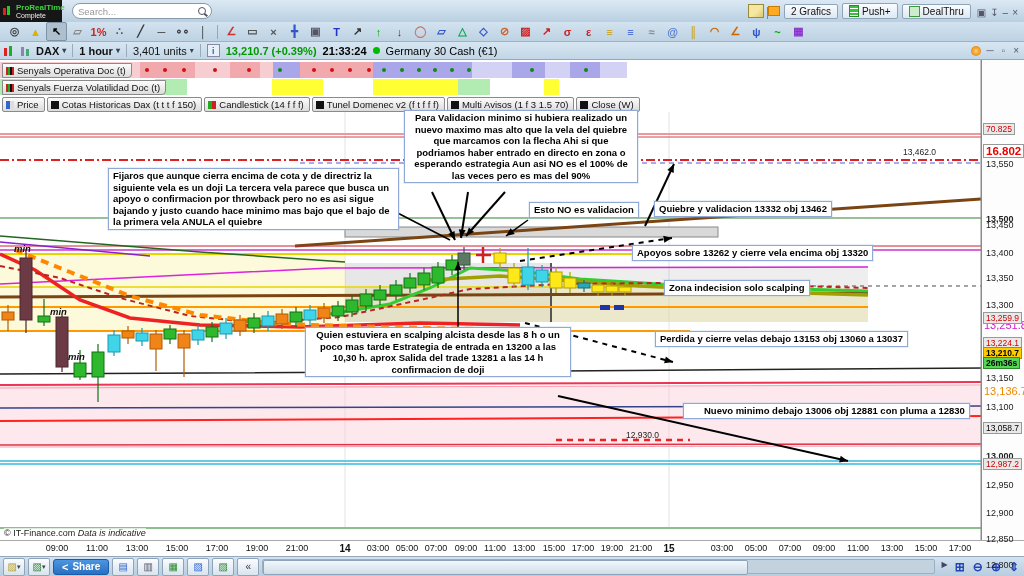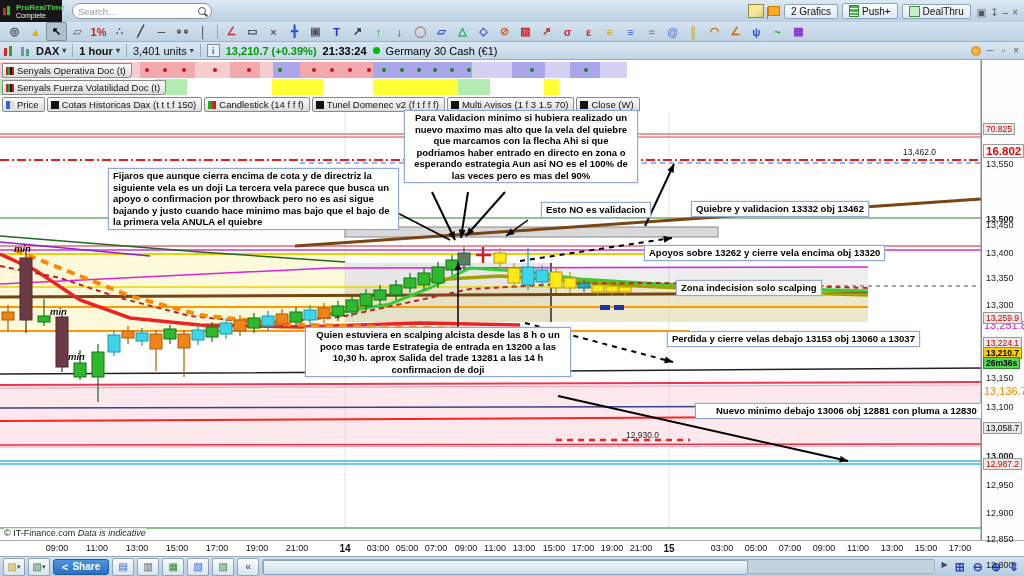--- a/index.html
+++ b/index.html
@@ -40,21 +40,21 @@
   #chartsvg{left:0;top:60px;}
   .strip-seg{position:absolute;height:100%;top:0;}
   #strip1{left:0;top:62px;width:981px;height:16px;background:#fff;}
   #strip2{left:0;top:79px;width:981px;height:16px;background:#fff;}
   .dot{position:absolute;width:4px;height:4px;border-radius:50%;top:6px;}
   .ind-tab{position:absolute;display:flex;align-items:center;gap:3px;background:linear-gradient(#fcfcfc,#dcdcdc);border:1px solid #8a8a8a;border-radius:0 0 4px 0;font-size:9.5px;color:#111;padding:1px 5px 1px 3px;white-space:nowrap;}
   .ind-ico{width:8px;height:8px;background:repeating-linear-gradient(90deg,#c22 0 2px,#2a2 2px 4px,#111 4px 6px,#c22 6px 8px);}
   #pricetabs{left:2px;top:97px;display:flex;gap:2px;}
   #pricetabs .ind-tab{position:static;border-radius:2px;}
   .annot{position:absolute;background:#fff;border:1px solid #8fa8d8;box-shadow:0 0 0 1px rgba(160,190,230,.25);font-size:9.5px;font-weight:bold;color:#000;padding:1px 4px;line-height:11.5px;z-index:5;}
-  .annot.nowrap{white-space:nowrap;margin-left:12px;}
+  .annot.nowrap{white-space:nowrap;}
   .min-lbl{position:absolute;font-size:9.5px;font-weight:bold;font-style:italic;color:#111;z-index:4;}
   .chart-num{position:absolute;font-size:8.5px;color:#222;z-index:4;}
   
   #axis{left:981px;top:60px;width:43px;height:480px;background:#fdfdfd;border-left:1px solid #8a8a8a;}
   .ptick{position:absolute;left:986px;font-size:9px;color:#222;white-space:nowrap;z-index:6;}
   .ptick.b{font-weight:bold;}
   .pbox{position:absolute;left:983px;font-size:8.5px;padding:0 2px;border:1px solid #999;background:#e9e9e9;white-space:nowrap;z-index:7;}
   .pbox.red{color:#cc0000;}
   .pbox.redbig{color:#ee0000;font-weight:bold;font-size:11.5px;background:#fff;}
   .pbox.yellow{background:#ffcc00;border-color:#bb8800;font-weight:bold;color:#000;}
@@ -416,21 +416,21 @@
       <div class="ind-tab">
         <div class="ind-ico" style="background: rgb(17, 17, 17);"></div>
         <span>Close (W)</span>
       </div>
     </div>
 
   <div id="annots">
       <div class="annot" style="left: 404px; top: 110px; width: 224px; text-align: center;">Para Validacion minimo si hubiera realizado un nuevo maximo mas alto que la vela del quiebre que marcamos con la flecha Ahi si que podriamos haber entrado en directo en zona o esperando estrategia Aun asi NO es el 100% de las veces pero es mas del 90%</div>
       <div class="annot" style="left: 108px; top: 168px; width: 281px; text-align: left;">Fijaros que aunque cierra encima de cota y de directriz la siguiente vela es un doji La tercera vela parece que busca un apoyo o confirmacion por throwback pero no es asi sigue bajando y justo cuando hace minimo mas bajo que el bajo de la primera vela ANULA el quiebre</div>
       <div class="annot nowrap" style="left: 529px; top: 202px;">Esto NO es validacion</div>
-      <div class="annot nowrap" style="left: 679px; top: 201px;">Quiebre y validacion 13332 obj 13462</div>
+      <div class="annot nowrap" style="left: 654px; top: 201px;">Quiebre y validacion 13332 obj 13462</div>
       <div class="annot nowrap" style="left: 632px; top: 245px;">Apoyos sobre 13262 y cierre vela encima obj 13320</div>
       <div class="annot nowrap" style="left: 664px; top: 280px;">Zona indecision solo scalping</div>
       <div class="annot" style="left: 305px; top: 327px; width: 256px; text-align: center;">Quien estuviera en scalping alcista desde las 8 h o un poco mas tarde Estrategia de entrada en 13200 a las 10,30 h. aprox Salida del trade 13281 a las 14 h confirmacion de doji</div>
       <div class="annot nowrap" style="left: 655px; top: 331px;">Perdida y cierre velas debajo 13153 obj 13060 a 13037</div>
       <div class="annot nowrap" style="left: 683px; top: 403px; padding-left: 20px;">Nuevo minimo debajo 13006 obj 12881 con pluma a 12830</div>
       <div class="min-lbl" style="left: 14px; top: 243px;">min</div>
       <div class="min-lbl" style="left: 50px; top: 306px;">min</div>
       <div class="min-lbl" style="left: 68px; top: 351px;">min</div>
       <div class="chart-num" style="left: 903px; top: 147px;">13,462.0</div>
       <div class="chart-num" style="left: 626px; top: 430px;">12,930.0</div>

